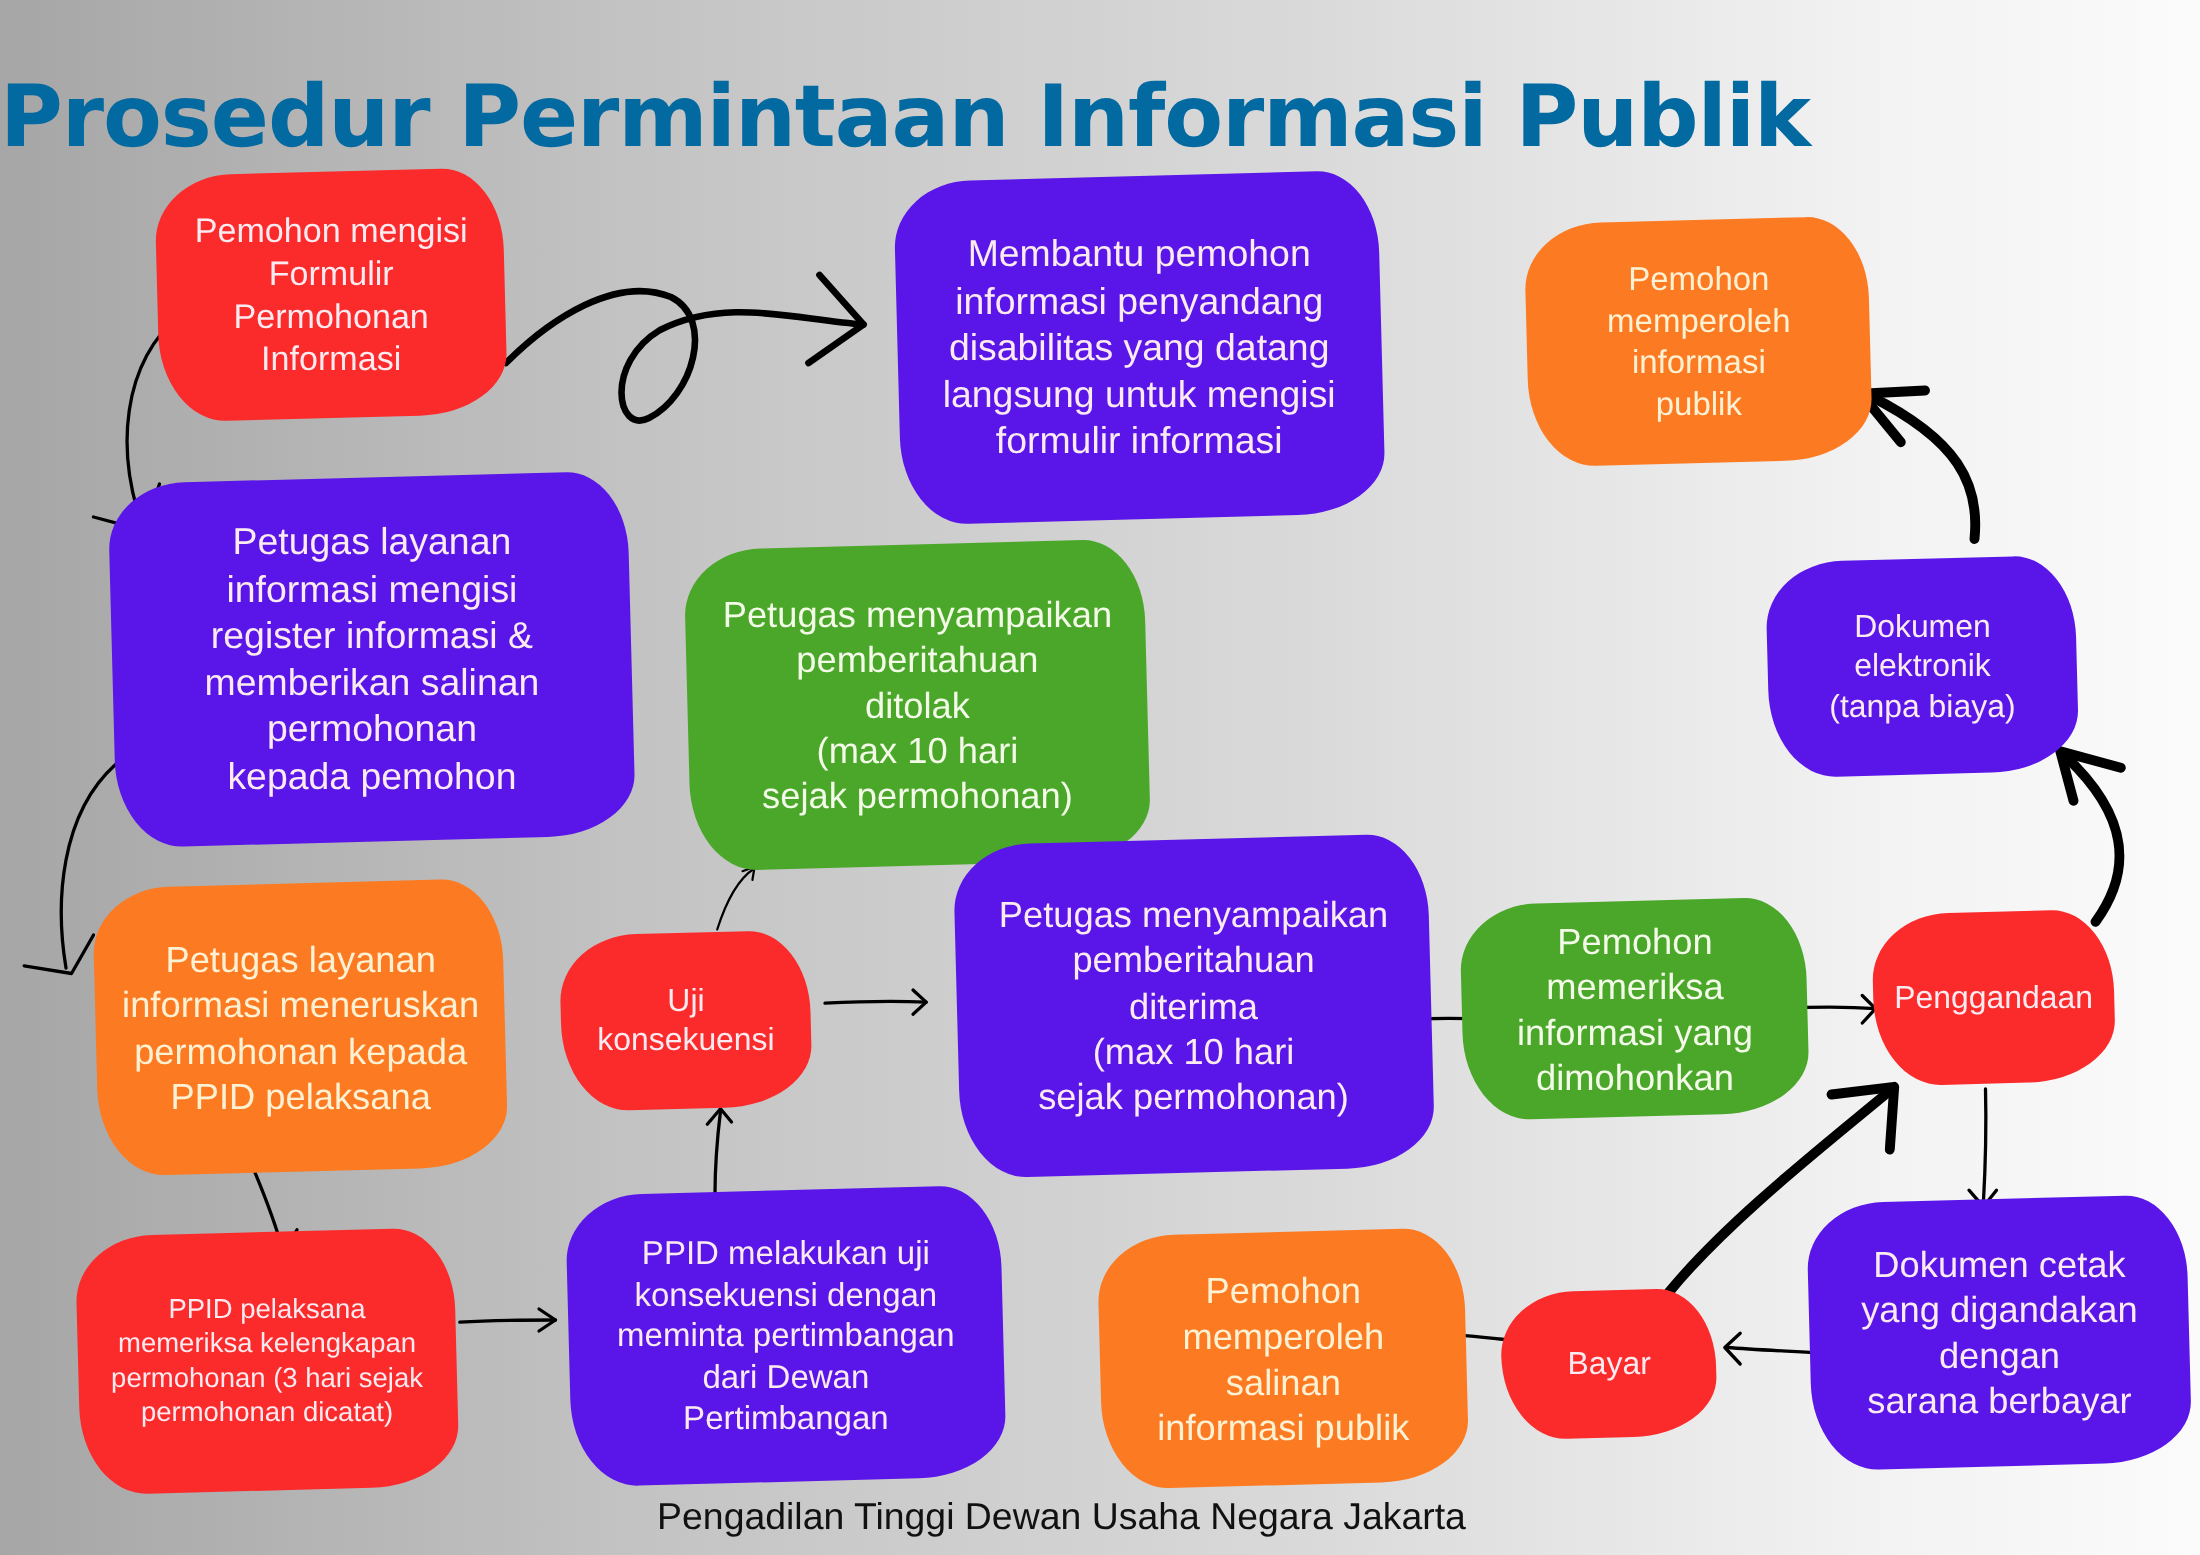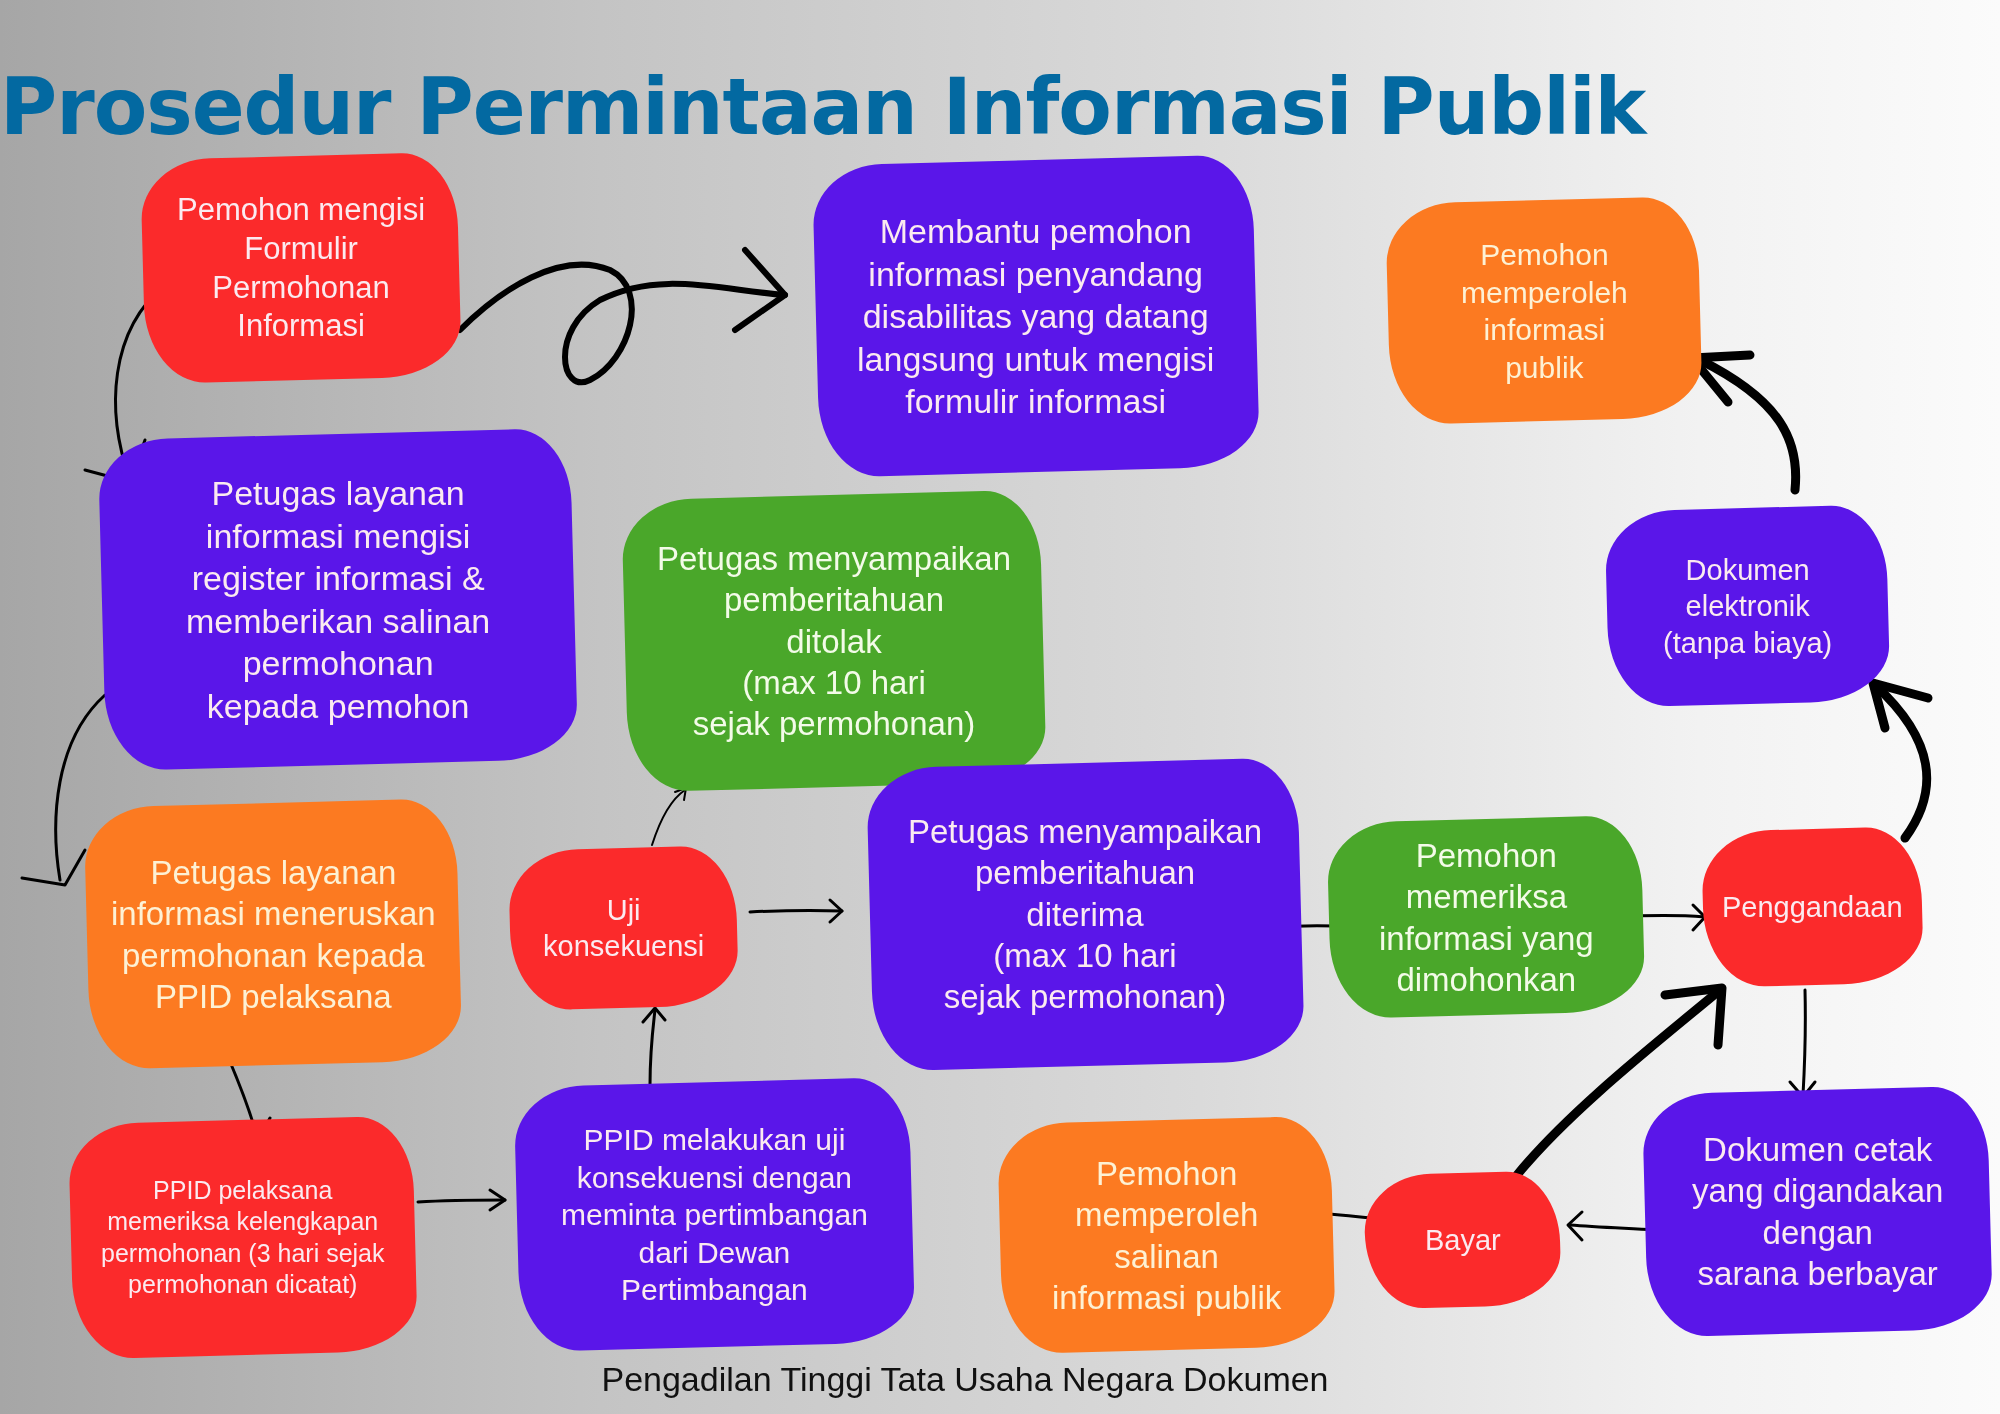--- a/index.html
+++ b/index.html
@@ -161,13 +161,13 @@
 
 <div class="box red" style="left:1365px;top:1173px;width:195px;height:134px;font-size:29px;">
   <span>Bayar</span></div>
 
 <div class="box purple" style="left:1645px;top:1090px;width:345px;height:243px;font-size:33px;">
   <span>Dokumen cetak
 yang digandakan
 dengan
 sarana berbayar</span></div>
 
-<div class="footer">Pengadilan Tinggi Tata Usaha Negara Dokumen</div>
+<div class="footer">Pengadilan Tinggi Dewan Usaha Negara Jakarta</div>
 
 </body></html>

